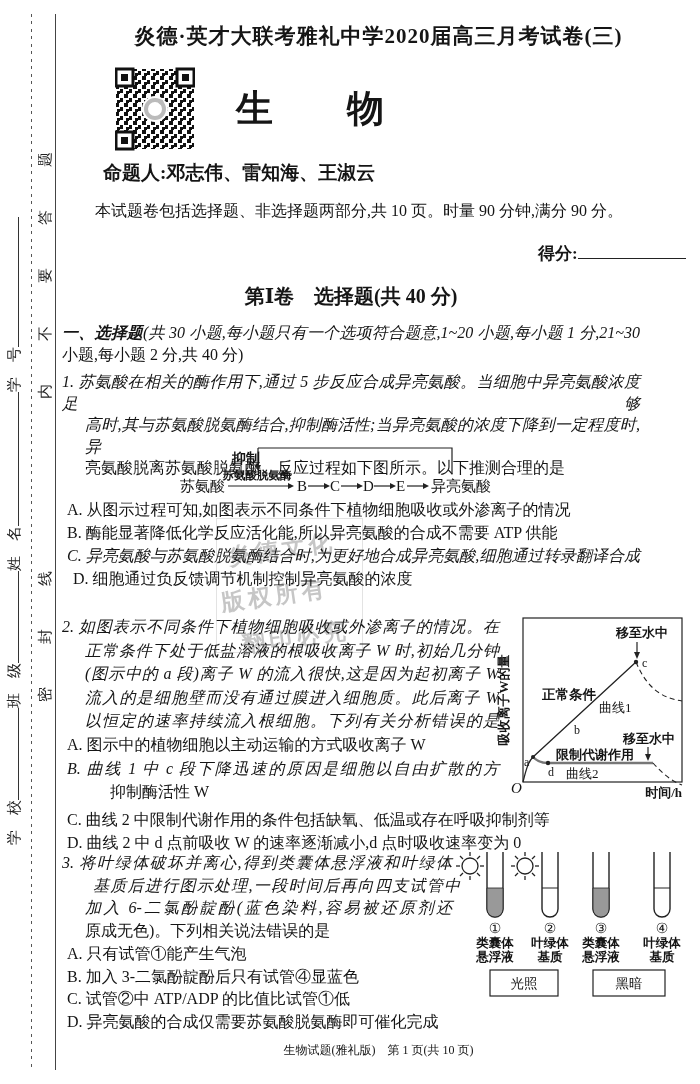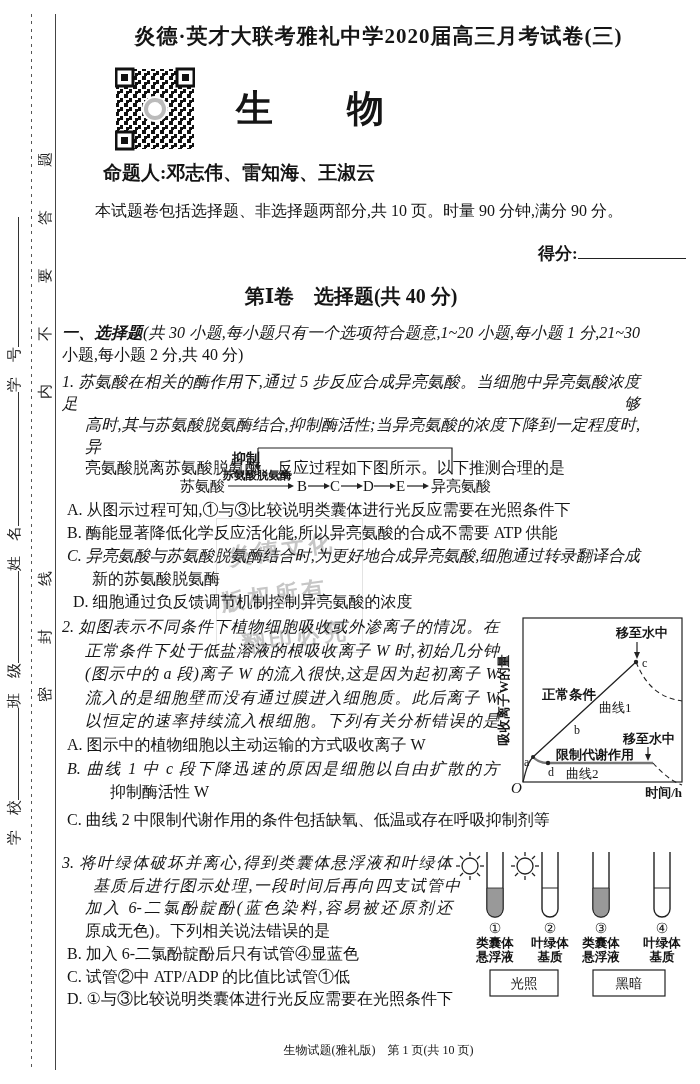--- a/index.html
+++ b/index.html
@@ -123,37 +123,37 @@
     <polygon points="255,42 255,48 261,45"></polygon>
   </g>
   <text x="129" y="50" font-size="15">B</text>
   <text x="162" y="50" font-size="15">C</text>
   <text x="195" y="50" font-size="15">D</text>
   <text x="228" y="50" font-size="15">E</text>
   <text x="263" y="50" font-size="15">异亮氨酸</text>
 </svg>
 
 <div class="abs q" style="left:62px;top:498px;width:578px;line-height:23px;">
-  <span class="line" style="margin-left:5px;">A. 从图示过程可知,①与③比较说明类囊体进行光反应需要在光照条件下</span>
+  <span class="line" style="margin-left:5px;">A. 从图示过程可知,如图表示不同条件下植物细胞吸收或外渗离子的情况</span>
   <span class="line" style="margin-left:5px;">B. 酶能显著降低化学反应活化能,所以异亮氨酸的合成不需要 ATP 供能</span>
   <span class="line j" style="width:573px;margin-left:5px;">C. 异亮氨酸与苏氨酸脱氨酶结合时,为更好地合成异亮氨酸,细胞通过转录翻译合成</span>
-  <span class="line" style="margin-left:30px;">新的苏氨酸脱氨酶</span>
   <span class="line" style="margin-left:11px;">D. 细胞通过负反馈调节机制控制异亮氨酸的浓度</span>
 </div>
 
 <div class="abs q" style="left:62px;top:615px;width:578px;line-height:23.6px;">
   <span class="line j" style="width:437px;"><span>2.</span> <span>如图表示不同条件下植物细胞吸收或外渗离子的情况。在</span></span>
   <span class="line j" style="width:414px;margin-left:23px;">正常条件下处于低盐溶液的根吸收离子 W 时,初始几分钟</span>
   <span class="line j" style="width:414px;margin-left:23px;">(图示中的 a 段)离子 W 的流入很快,这是因为起初离子 W</span>
   <span class="line j" style="width:414px;margin-left:23px;">流入的是细胞壁而没有通过膜进入细胞质。此后离子 W</span>
   <span class="line j" style="width:414px;margin-left:23px;">以恒定的速率持续流入根细胞。下列有关分析错误的是</span>
   <span class="line" style="margin-left:5px;">A. 图示中的植物细胞以主动运输的方式吸收离子 W</span>
   <span class="line j" style="width:432px;margin-left:5px;">B. 曲线 1 中 c 段下降迅速的原因是细胞以自由扩散的方</span>
   <span class="line" style="margin-left:48px;">抑制酶活性 W</span>
   <span class="line" style="margin-left:5px;margin-top:4px;">C. 曲线 2 中限制代谢作用的条件包括缺氧、低温或存在呼吸抑制剂等</span>
+  <span class="line" style="margin-left:5px;">D. 曲线 2 中 d 点前吸收 W 的速率逐渐减小,d 点时吸收速率变为 0</span>
 </div>
 
 <svg class="abs" style="left:496px;top:598px;" width="200" height="210" viewBox="0 0 200 210">
   <rect x="27" y="20" width="159" height="164" fill="#fff" stroke="#222" stroke-width="1.2"></rect>
   <text x="12" y="102" font-size="13" font-weight="bold" text-anchor="middle" transform="rotate(-90 12 102)">吸收离子W的量</text>
   <text x="186" y="199" font-size="13" font-weight="bold" text-anchor="end">时间/h</text>
   <text x="15" y="195" font-size="15" font-style="italic">O</text>
 
   <path d="M27,184 C30,172 32,164 37,159 L140,64" fill="none" stroke="#222" stroke-width="1.3"></path>
   <path d="M140,64 C150,88 164,100 186,103" fill="none" stroke="#222" stroke-width="1.1" stroke-dasharray="5,3.5"></path>
@@ -182,23 +182,24 @@
 
   <text x="60" y="161" font-size="13" font-weight="bold">限制代谢作用</text>
   <text x="70" y="180" font-size="13">曲线2</text>
 </svg>
 
 <div class="abs q" style="left:62px;top:852px;width:578px;line-height:22.7px;">
   <span class="line j" style="width:390px;"><span>3.</span> <span>将叶绿体破坏并离心,得到类囊体悬浮液和叶绿体</span></span>
   <span class="line j" style="width:367px;margin-left:31px;">基质后进行图示处理,一段时间后再向四支试管中</span>
   <span class="line j" style="width:367px;margin-left:23px;">加入 6-二氯酚靛酚(蓝色染料,容易被还原剂还</span>
   <span class="line" style="margin-left:23px;">原成无色)。下列相关说法错误的是</span>
-  <span class="line" style="margin-left:5px;">B. 加入 6-二氯酚靛酚后只有试管④显蓝色</span>
+  <span class="line" style="margin-left:5px;">A. 只有试管①能产生气泡</span>
+  <span class="line" style="margin-left:5px;">B. 加入 3-二氯酚靛酚后只有试管④显蓝色</span>
   <span class="line" style="margin-left:5px;">C. 试管②中 ATP/ADP 的比值比试管①低</span>
-  <span class="line" style="margin-left:5px;">D. ①与③比较说明类囊体进行光反应需要在光照条件下</span>
+  <span class="line" style="margin-left:5px;">D. 异亮氨酸的合成仅需要苏氨酸脱氨酶即可催化完成</span>
 </div>
 
 <svg class="abs" style="left:453px;top:843px;" width="247" height="157" viewBox="0 0 247 157">
 
   <g stroke="#222" stroke-width="1.3" fill="none">
     <circle cx="17" cy="23" r="8"></circle>
     <line x1="17" y1="9" x2="17" y2="13"></line>
       <line x1="17" y1="33" x2="17" y2="37"></line>
     <line x1="3" y1="23" x2="7" y2="23"></line>
       <line x1="27" y1="23" x2="31" y2="23"></line>

